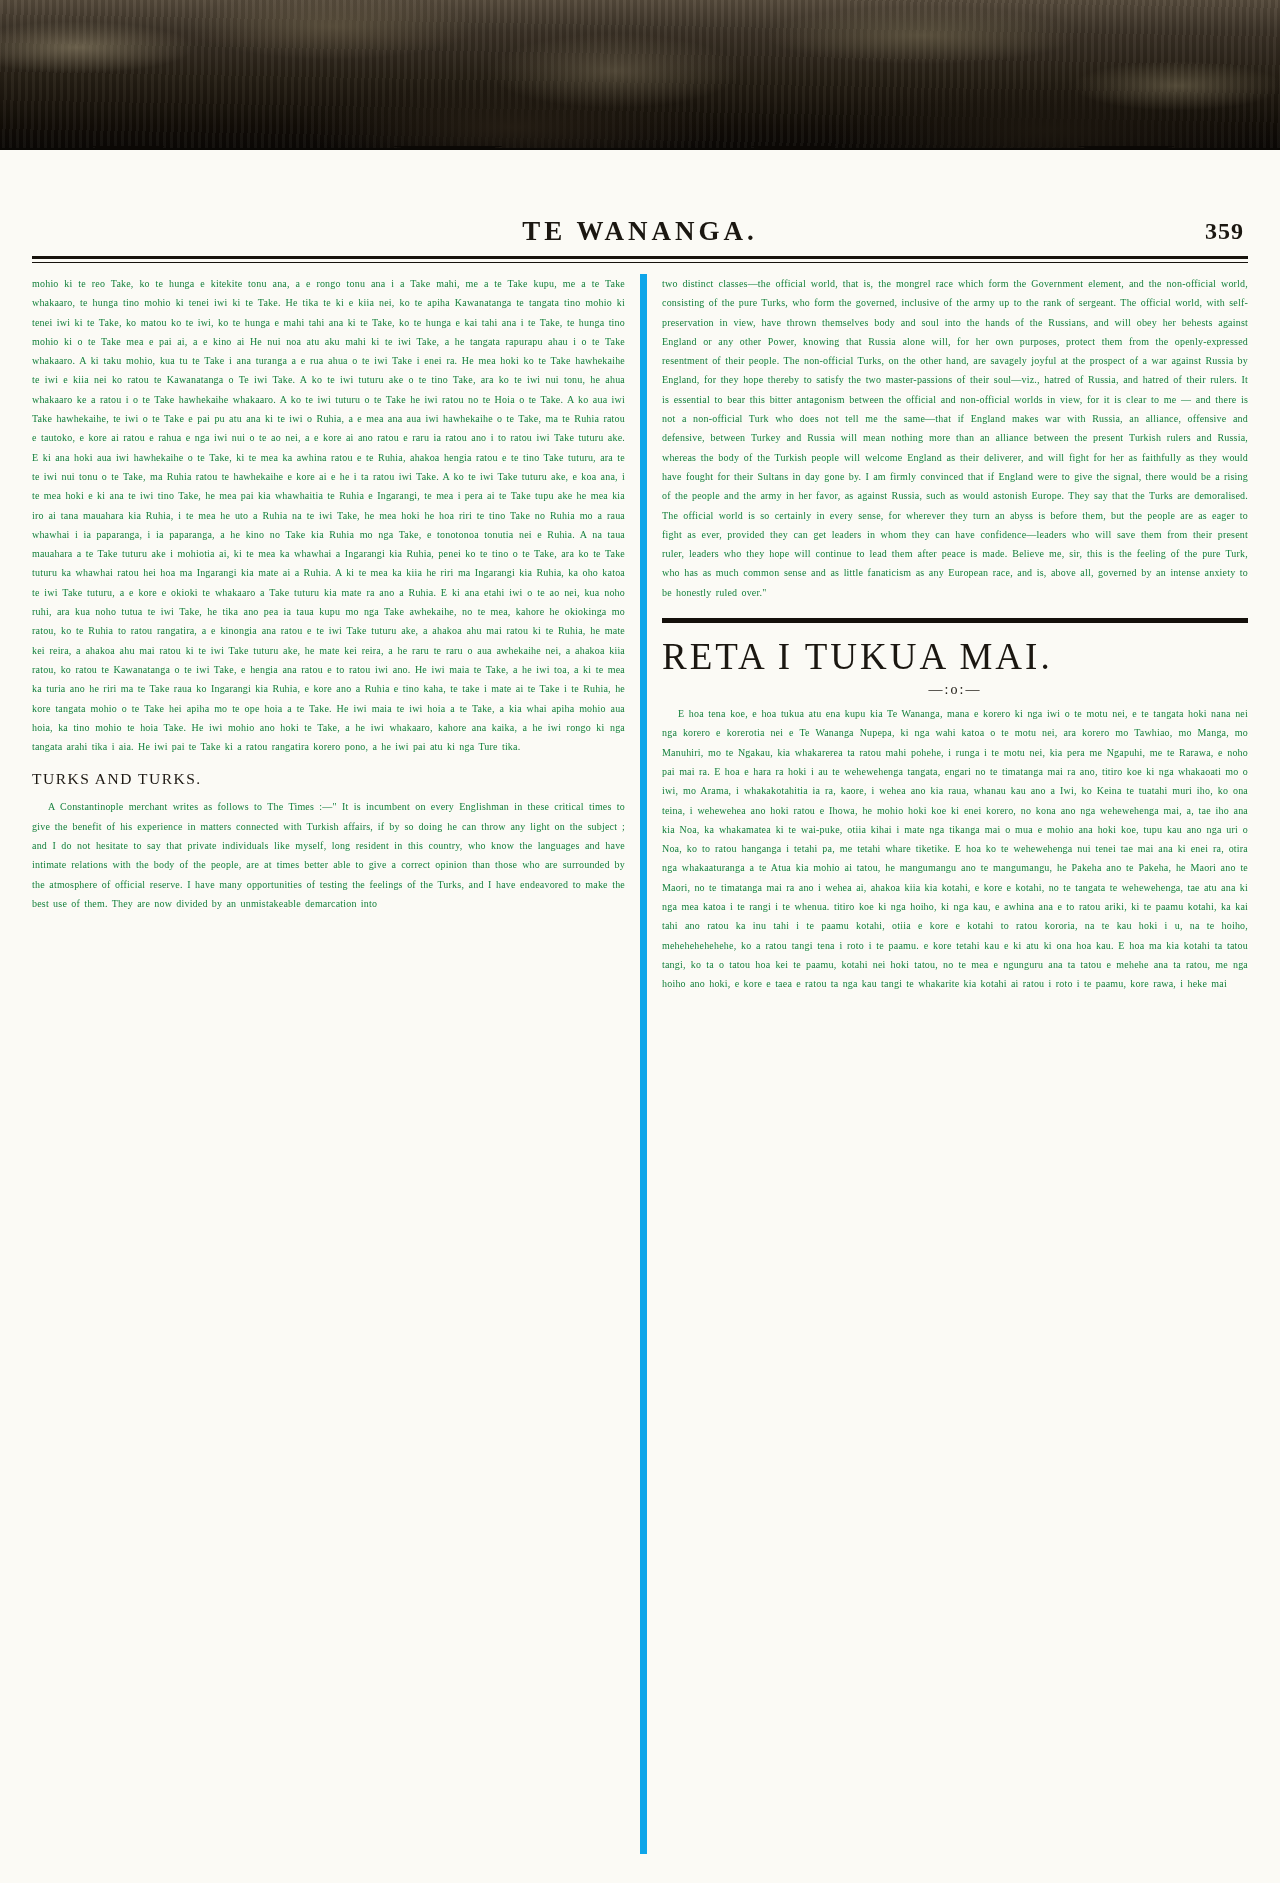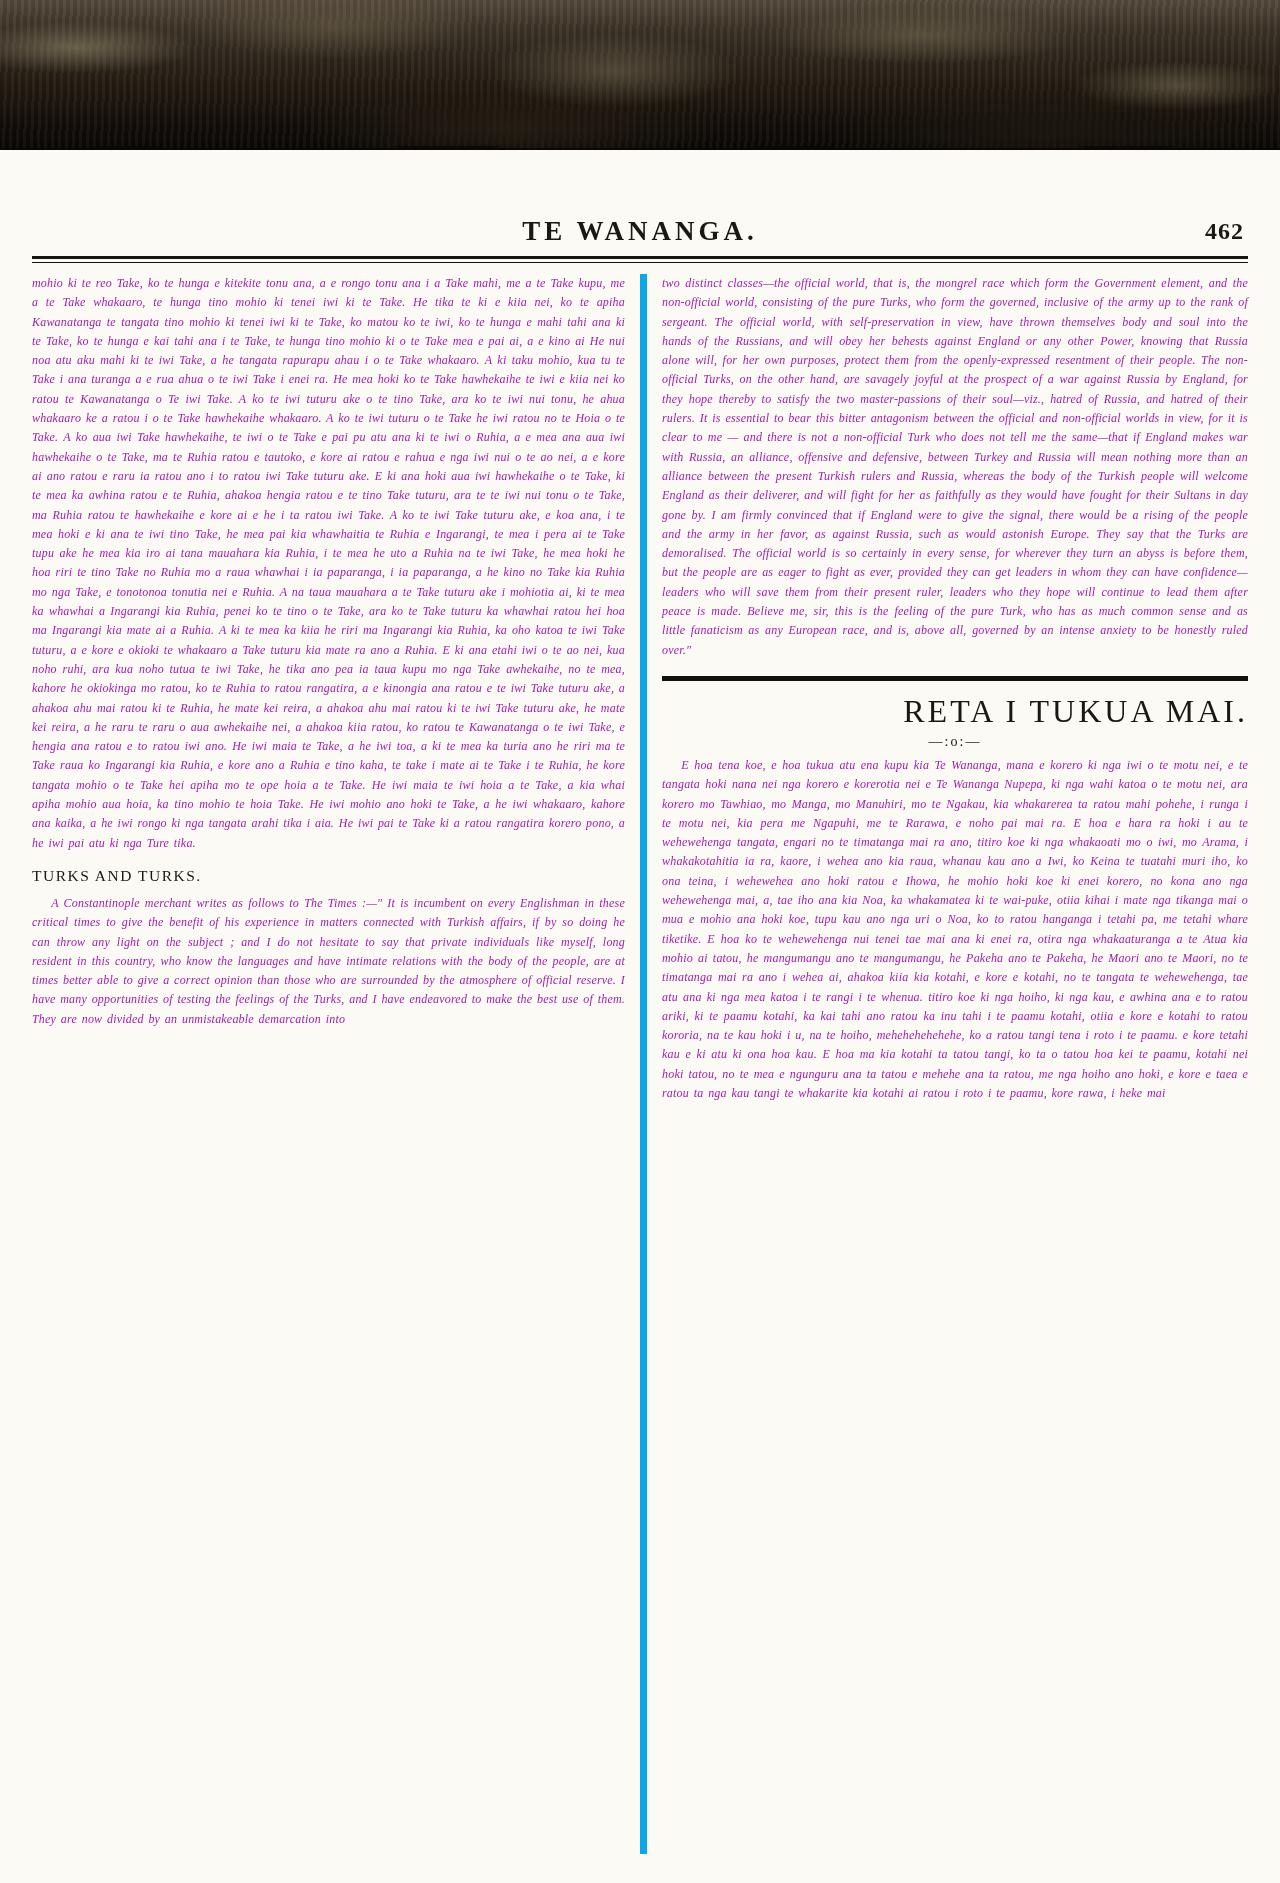--- a/index.html
+++ b/index.html
@@ -82,43 +82,42 @@
     left: 32px;
     width: 1216px;
     min-height: 1580px;
     display: flex;
     align-items: stretch;
   }
   .col { width: 608px; }
   .col.left  { padding-right: 15px; }
   .col.right { padding-left: 15px; border-left: 7px solid #0ea5e9; }
   .body-text {
-    font-size: 12px;
+    font-size: 10px;
     line-height: 19.3px;
     text-align: justify;
     letter-spacing: 0.2px;
     word-spacing: 1.5px;
-    color: #a21caf;
-    font-style: italic;
+    color: #15803d;
   }
   .body-text.indent { text-indent: 1.6em; }
   .section-head {
     font-size: 15.5px;
     font-weight: normal;
     letter-spacing: 1.5px;
     margin: 14px 0 9px 0;
   }
   .heavy-bar {
     height: 5px;
     background: #14100b;
     margin: 16px 0 12px 0;
   }
   .reta-head {
-    text-align: right;
-    font-size: 32px;
+    text-align: left;
+    font-size: 37px;
     font-weight: normal;
     letter-spacing: 3px;
     margin: 2px 0 4px 0;
   }
   .divider-ornament {
     text-align: center;
     font-size: 14px;
     letter-spacing: 2px;
     margin: 0 0 6px 0;
   }
@@ -133,21 +132,21 @@
 </style>
 </head>
 <body>
 
 <div class="sheet">
 
   <div class="header-art"></div>
 
   <div class="masthead">
     <span class="masthead-title">TE WANANGA.</span>
-    <span class="page-number">462</span>
+    <span class="page-number">359</span>
   </div>
 
   <div class="rule-double"></div>
 
   <div class="columns">
 
     <div class="col left">
       <p class="body-text">mohio ki te reo Take, ko te hunga e kitekite tonu ana, a e rongo tonu ana i a Take mahi, me a te Take kupu, me a te Take whakaaro, te hunga tino mohio ki tenei iwi ki te Take. He tika te ki e kiia nei, ko te apiha Kawanatanga te tangata tino mohio ki tenei iwi ki te Take, ko matou ko te iwi, ko te hunga e mahi tahi ana ki te Take, ko te hunga e kai tahi ana i te Take, te hunga tino mohio ki o te Take mea e pai ai, a e kino ai He nui noa atu aku mahi ki te iwi Take, a he tangata rapurapu ahau i o te Take whakaaro. A ki taku mohio, kua tu te Take i ana turanga a e rua ahua o te iwi Take i enei ra. He mea hoki ko te Take hawhekaihe te iwi e kiia nei ko ratou te Kawanatanga o Te iwi Take. A ko te iwi tuturu ake o te tino Take, ara ko te iwi nui tonu, he ahua whakaaro ke a ratou i o te Take hawhekaihe whakaaro. A ko te iwi tuturu o te Take he iwi ratou no te Hoia o te Take. A ko aua iwi Take hawhekaihe, te iwi o te Take e pai pu atu ana ki te iwi o Ruhia, a e mea ana aua iwi hawhekaihe o te Take, ma te Ruhia ratou e tautoko, e kore ai ratou e rahua e nga iwi nui o te ao nei, a e kore ai ano ratou e raru ia ratou ano i to ratou iwi Take tuturu ake. E ki ana hoki aua iwi hawhekaihe o te Take, ki te mea ka awhina ratou e te Ruhia, ahakoa hengia ratou e te tino Take tuturu, ara te te iwi nui tonu o te Take, ma Ruhia ratou te hawhekaihe e kore ai e he i ta ratou iwi Take. A ko te iwi Take tuturu ake, e koa ana, i te mea hoki e ki ana te iwi tino Take, he mea pai kia whawhaitia te Ruhia e Ingarangi, te mea i pera ai te Take tupu ake he mea kia iro ai tana mauahara kia Ruhia, i te mea he uto a Ruhia na te iwi Take, he mea hoki he hoa riri te tino Take no Ruhia mo a raua whawhai i ia paparanga, i ia paparanga, a he kino no Take kia Ruhia mo nga Take, e tonotonoa tonutia nei e Ruhia. A na taua mauahara a te Take tuturu ake i mohiotia ai, ki te mea ka whawhai a Ingarangi kia Ruhia, penei ko te tino o te Take, ara ko te Take tuturu ka whawhai ratou hei hoa ma Ingarangi kia mate ai a Ruhia. A ki te mea ka kiia he riri ma Ingarangi kia Ruhia, ka oho katoa te iwi Take tuturu, a e kore e okioki te whakaaro a Take tuturu kia mate ra ano a Ruhia. E ki ana etahi iwi o te ao nei, kua noho ruhi, ara kua noho tutua te iwi Take, he tika ano pea ia taua kupu mo nga Take awhekaihe, no te mea, kahore he okiokinga mo ratou, ko te Ruhia to ratou rangatira, a e kinongia ana ratou e te iwi Take tuturu ake, a ahakoa ahu mai ratou ki te Ruhia, he mate kei reira, a ahakoa ahu mai ratou ki te iwi Take tuturu ake, he mate kei reira, a he raru te raru o aua awhekaihe nei, a ahakoa kiia ratou, ko ratou te Kawanatanga o te iwi Take, e hengia ana ratou e to ratou iwi ano. He iwi maia te Take, a he iwi toa, a ki te mea ka turia ano he riri ma te Take raua ko Ingarangi kia Ruhia, e kore ano a Ruhia e tino kaha, te take i mate ai te Take i te Ruhia, he kore tangata mohio o te Take hei apiha mo te ope hoia a te Take. He iwi maia te iwi hoia a te Take, a kia whai apiha mohio aua hoia, ka tino mohio te hoia Take. He iwi mohio ano hoki te Take, a he iwi whakaaro, kahore ana kaika, a he iwi rongo ki nga tangata arahi tika i aia. He iwi pai te Take ki a ratou rangatira korero pono, a he iwi pai atu ki nga Ture tika.</p>
       <h3 class="section-head">TURKS AND TURKS.</h3>
       <p class="body-text indent">A Constantinople merchant writes as follows to The Times :—" It is incumbent on every Englishman in these critical times to give the benefit of his experience in matters connected with Turkish affairs, if by so doing he can throw any light on the subject ; and I do not hesitate to say that private individuals like myself, long resident in this country, who know the languages and have intimate relations with the body of the people, are at times better able to give a correct opinion than those who are surrounded by the atmosphere of official reserve. I have many opportunities of testing the feelings of the Turks, and I have endeavored to make the best use of them. They are now divided by an unmistakeable demarcation into</p>

